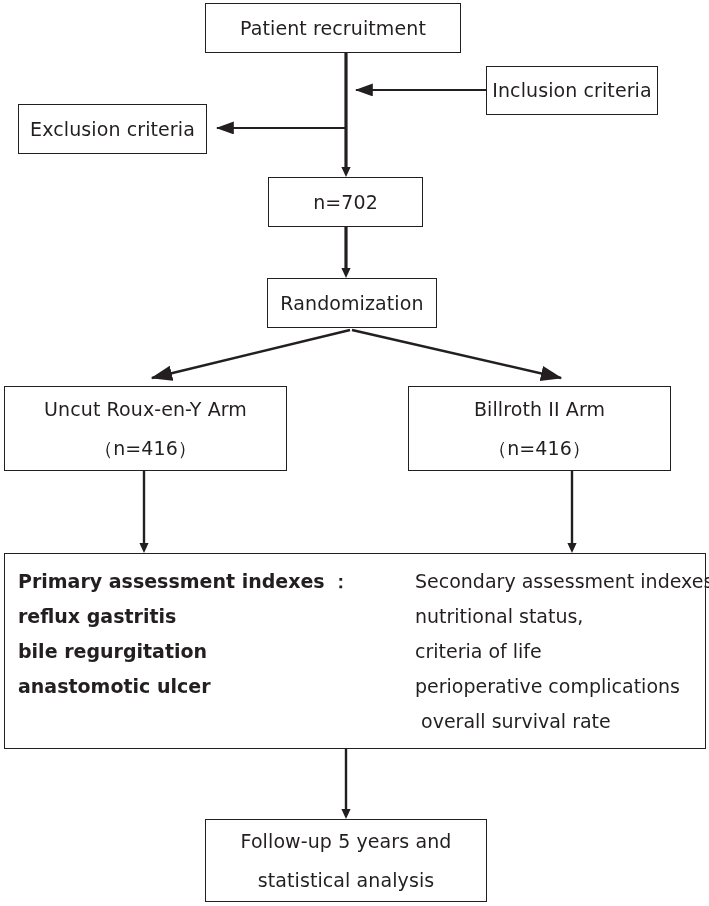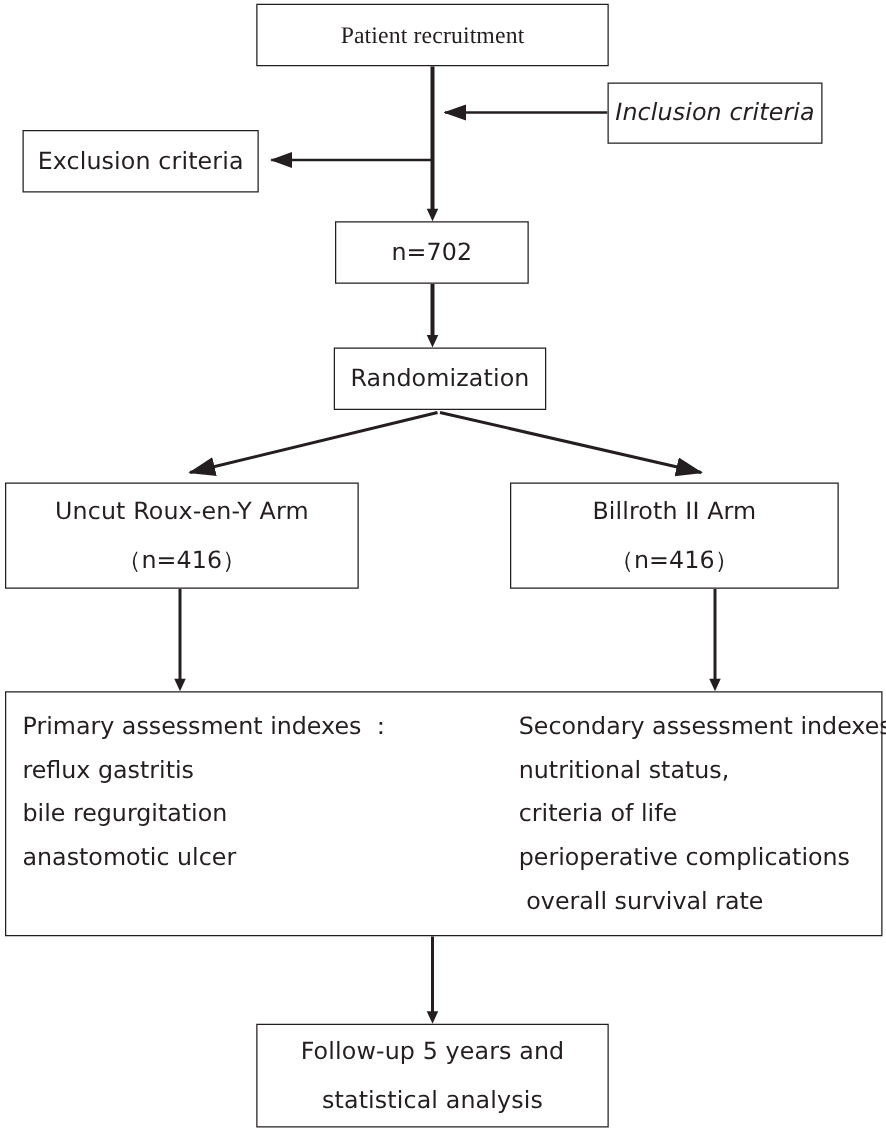--- a/index.html
+++ b/index.html
@@ -42,22 +42,22 @@
   }
   .node .line {
     display: block;
     white-space: pre;
   }
   .node.two-line .line + .line {
     margin-top: 20px;
   }
 
   
-  #node-patient-recruitment { left: 205px; top: 3px;  width: 282px; height: 50px; font-family: Liberation Serif, serif; }
-  #node-inclusion-criteria  { left: 486px; top: 66px; width: 172px; height: 49px; font-style: italic; }
+  #node-patient-recruitment { left: 205px; top: 3px;  width: 256px; height: 50px; }
+  #node-inclusion-criteria  { left: 486px; top: 66px; width: 172px; height: 49px; }
   #node-exclusion-criteria  { left: 18px;  top: 104px;width: 189px; height: 50px; }
   #node-n832                { left: 268px; top: 177px;width: 155px; height: 50px; }
   #node-randomization       { left: 267px; top: 278px;width: 170px; height: 50px; }
   #node-uncut-arm           { left: 4px;   top: 386px;width: 283px; height: 85px; }
   #node-billroth-arm        { left: 408px; top: 386px;width: 263px; height: 85px; }
   #node-follow-up           { left: 205px; top: 819px;width: 282px; height: 83px; }
 
   
   #node-assessment {
     position: absolute;
@@ -72,21 +72,21 @@
     flex-direction: row;
     z-index: 2;
     padding-top: 10px;
   }
   .assessment-col {
     display: flex;
     flex-direction: column;
     font-size: 19px;
     color: #231f20;
   }
-  #assessment-col-primary   { width: 400px; padding-left: 13px; }
+  #assessment-col-primary   { width: 400px; padding-left: 13px; font-weight: bold; }
   #assessment-col-secondary { width: 290px; padding-left: 0px; }
   .assessment-col .row {
     height: 35px;
     line-height: 35px;
     white-space: pre;
   }
 </style>
 </head>
 <body>
 

